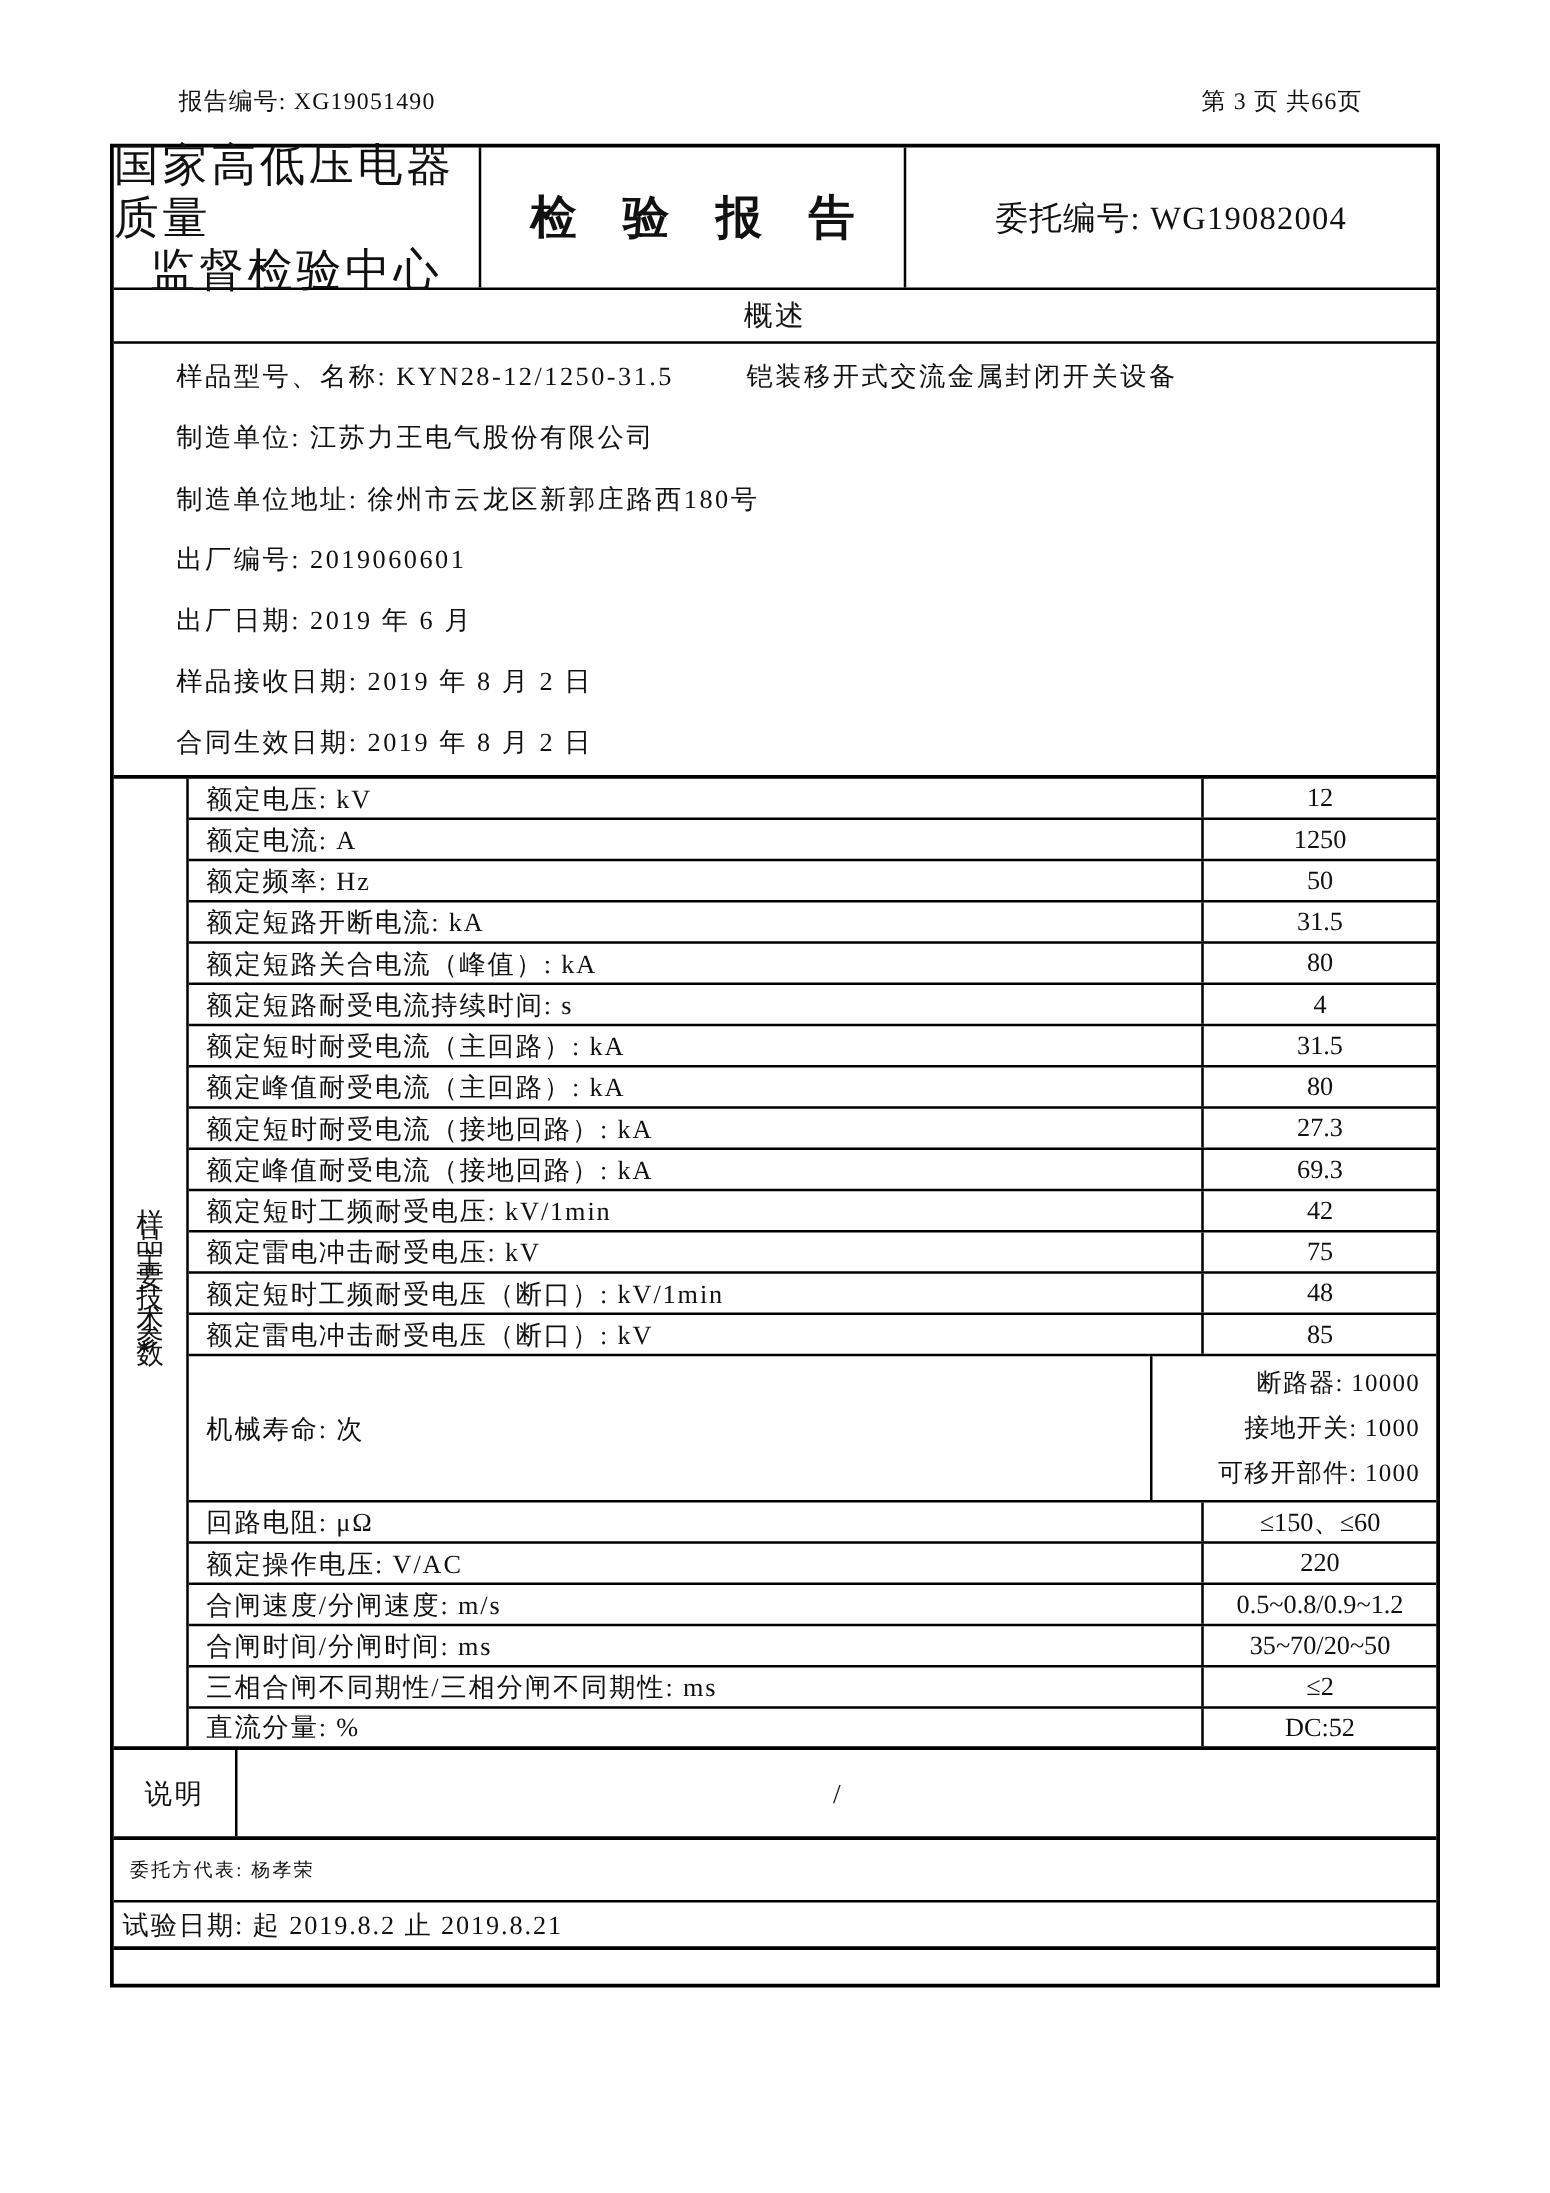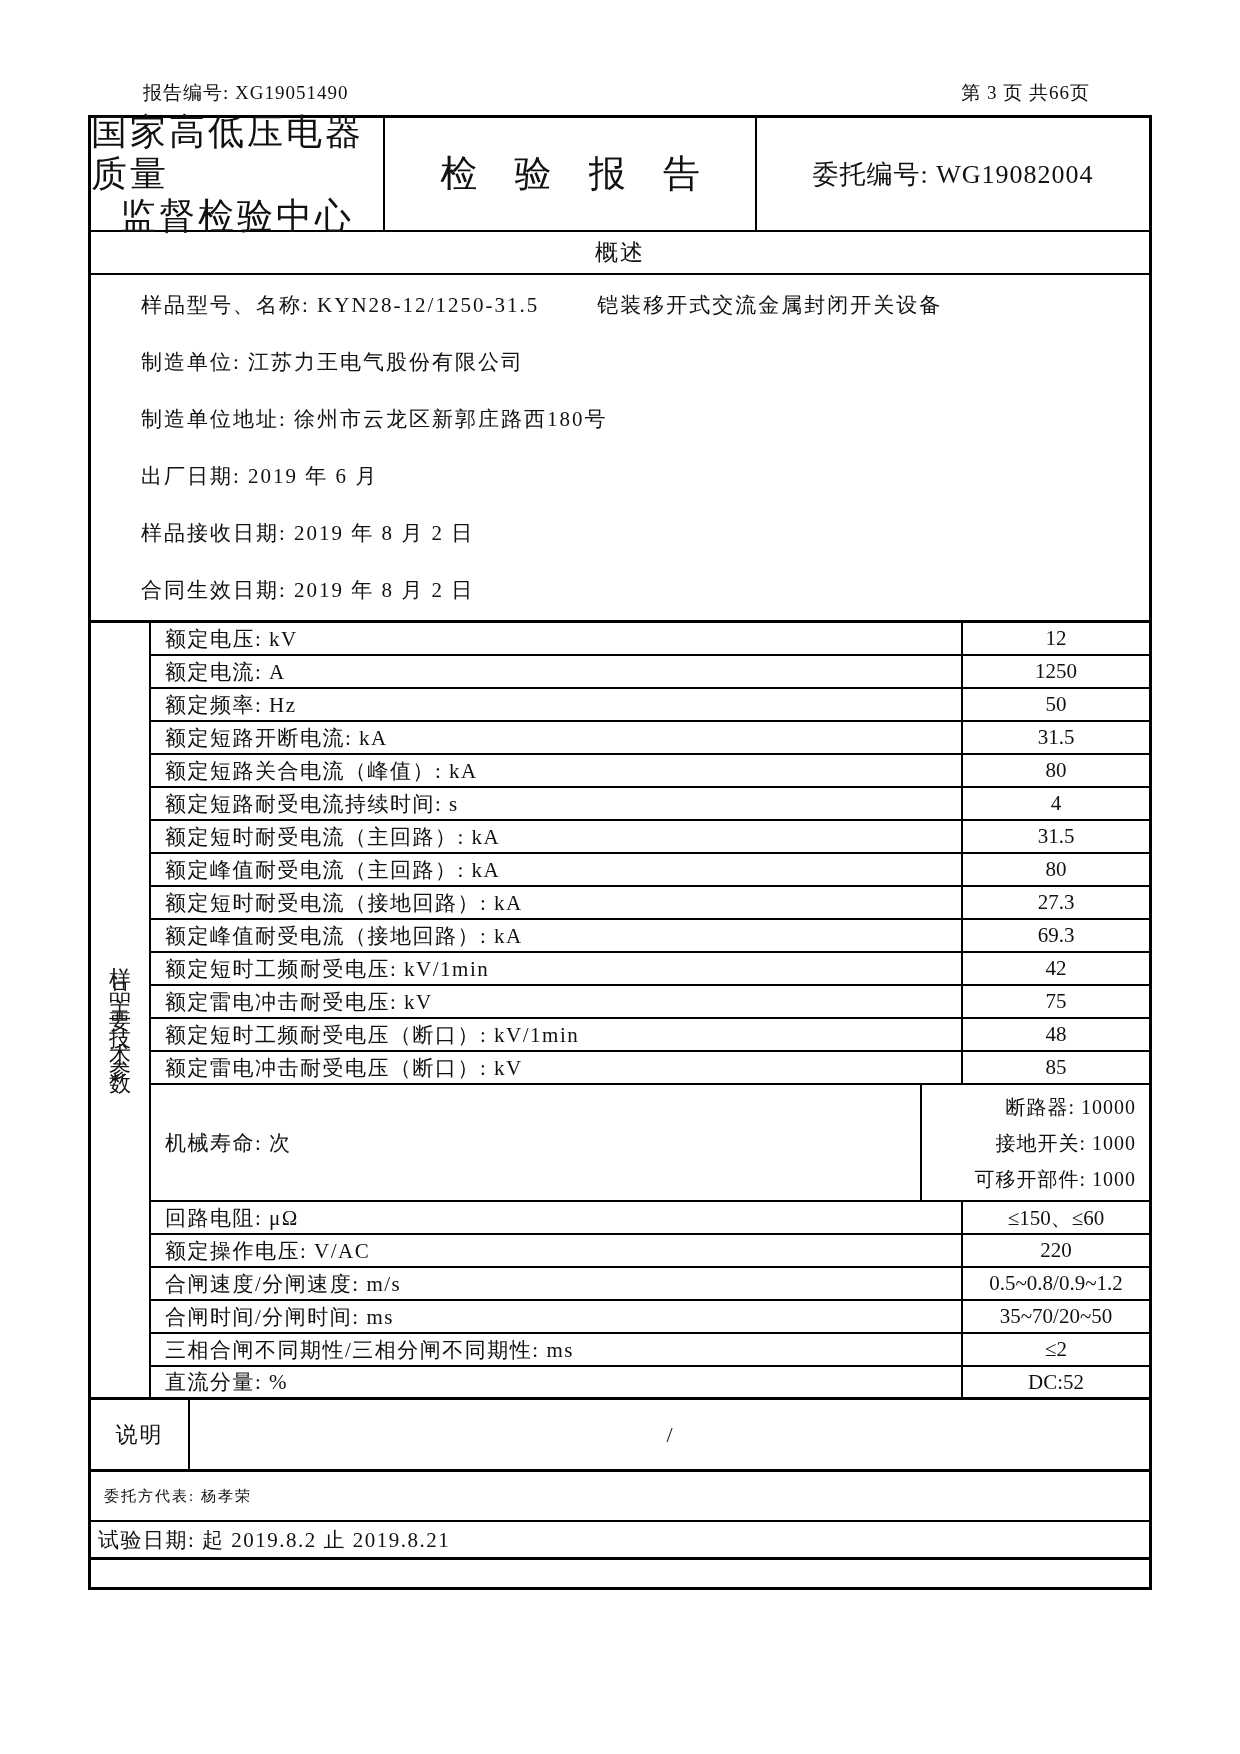--- a/index.html
+++ b/index.html
@@ -6,37 +6,37 @@
   .page{
     position:relative;
     width:1240px;height:1754px;
     background:#ffffff;
     color:#111;
     font-family:"Liberation Serif","DejaVu Serif",serif;
     overflow:hidden;
   }
   
   .meta-row{
-    position:absolute;top:80px;left:0;width:1240px;
+    position:absolute;top:68px;left:0;width:1240px;
     display:flex;justify-content:space-between;
     padding:0 150px 0 143px;box-sizing:border-box;
     font-size:19px;letter-spacing:1px;
   }
   
   .doc{
     position:absolute;top:115px;left:88px;
     width:1064px;height:1475px;
     border:3px solid #000;box-sizing:border-box;
     display:flex;flex-direction:column;
   }
   
   .titleband{height:114px;border-bottom:2px solid #000;display:flex;box-sizing:border-box;}
   .titleband .cell{display:flex;align-items:center;justify-content:center;box-sizing:border-box;}
   .org-cell{width:294px;border-right:2px solid #000;flex-direction:column;font-size:36px;letter-spacing:3px;line-height:42px;}
-  .title-cell{width:372px;border-right:2px solid #000;font-size:37px;font-weight:400;letter-spacing:14px;text-indent:14px;}
+  .title-cell{width:340px;border-right:2px solid #000;font-size:37px;font-weight:700;letter-spacing:14px;text-indent:14px;}
   .commission-cell{flex:1;font-size:26px;letter-spacing:1px;}
   
   .overviewband{height:43px;border-bottom:2px solid #000;display:flex;align-items:center;justify-content:center;font-size:23px;letter-spacing:2px;box-sizing:border-box;}
   
   .infoblock{height:348px;border-bottom:3px solid #000;display:flex;flex-direction:column;justify-content:space-around;padding:2px 0 2px 13px;box-sizing:border-box;font-size:21px;letter-spacing:2px;}
   .infoline{white-space:nowrap;margin-left:37px;}
   .model-desc{margin-left:58px;}
   
   .paramband{height:777px;border-bottom:3px solid #000;display:flex;box-sizing:border-box;}
   .sidecell{width:60px;border-right:2px solid #000;display:flex;align-items:center;justify-content:center;box-sizing:border-box;}
@@ -79,20 +79,21 @@
     </div>
 
     <div class="overviewband">概述</div>
 
     <div class="infoblock">
       <div class="infoline">
         <span>样品型号、名称: KYN28-12/1250-31.5</span><span class="model-desc">铠装移开式交流金属封闭开关设备</span>
       </div>
       <div class="infoline">制造单位: 江苏力王电气股份有限公司</div>
       <div class="infoline">制造单位地址: 徐州市云龙区新郭庄路西180号</div>
+      <div class="infoline">出厂编号: 2019060601</div>
       <div class="infoline">出厂日期: 2019 年 6 月</div>
       <div class="infoline">样品接收日期: 2019 年 8 月 2 日</div>
       <div class="infoline">合同生效日期: 2019 年 8 月 2 日</div>
     </div>
 
     <div class="paramband">
       <div class="sidecell">
         <span class="sidelabel">样品主要技术参数</span>
       </div>
       <div class="paramrows">

